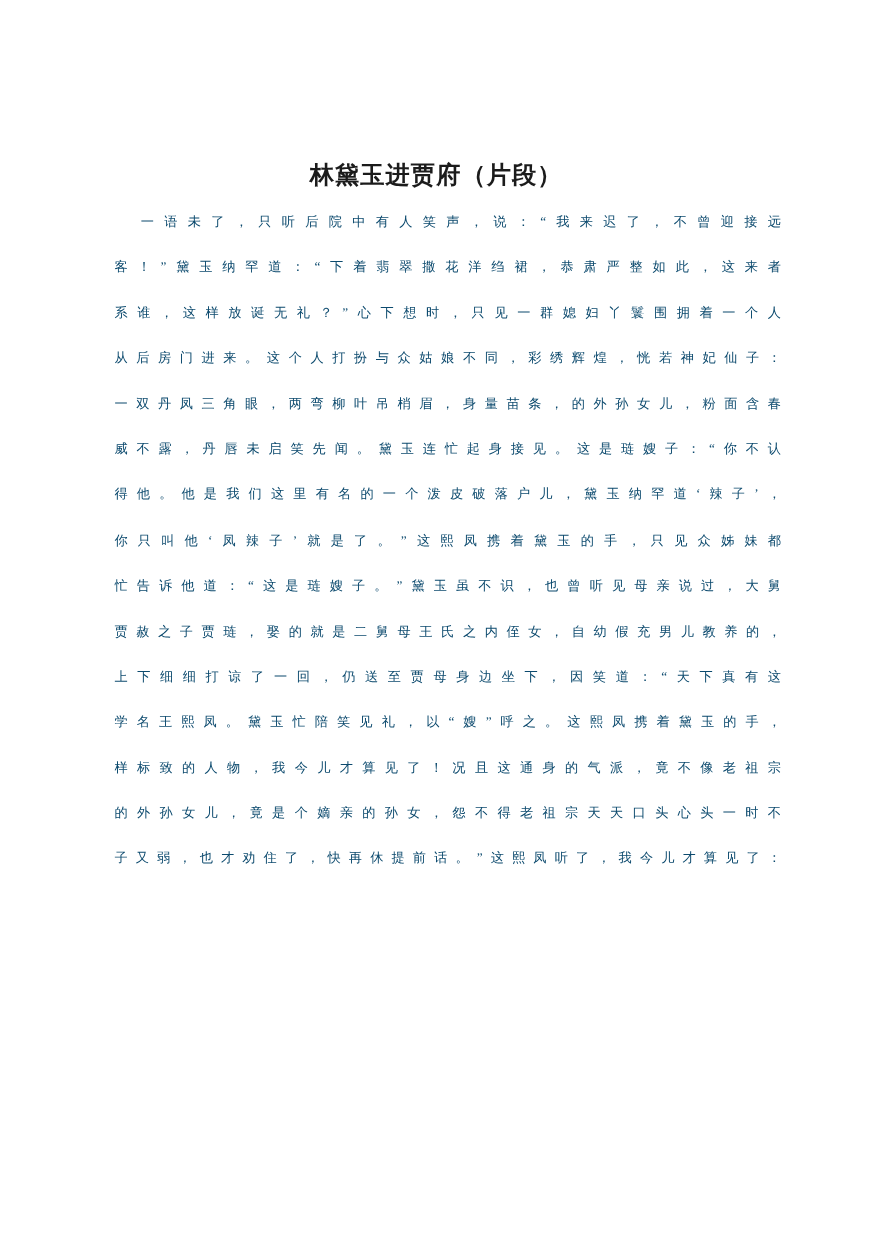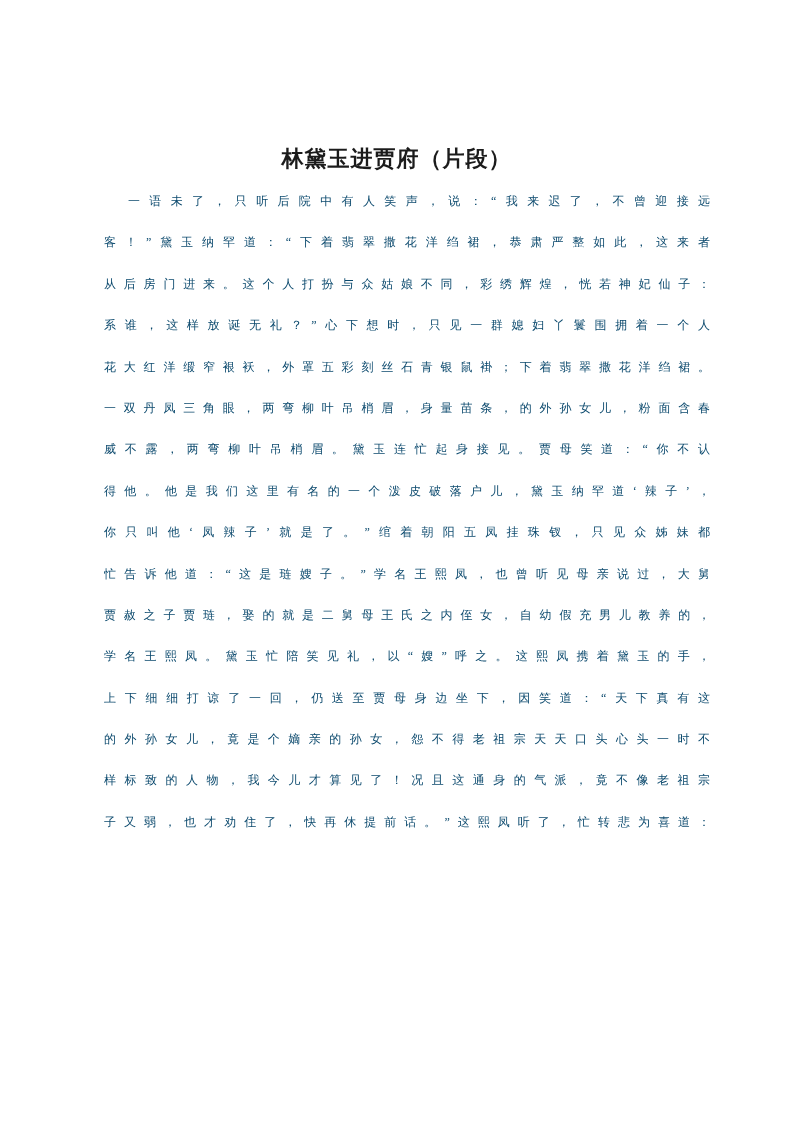--- a/index.html
+++ b/index.html
@@ -57,28 +57,27 @@
 </style>
 </head>
 <body>
 
 <div class="page">
   <div class="doc-title">林黛玉进贾府（片段）</div>
 
   <div class="body-text">
     <div class="line first">一语未了，只听后院中有人笑声，说：“我来迟了，不曾迎接远</div>
     <div class="line">客！”黛玉纳罕道：“下着翡翠撒花洋绉裙，恭肃严整如此，这来者</div>
+    <div class="line">系谁，这样放诞无礼？”心下想时，只见一群媳妇丫鬟围拥着一个人</div>
     <div class="line">从后房门进来。这个人打扮与众姑娘不同，彩绣辉煌，恍若神妃仙子：</div>
-    <div class="line">系谁，这样放诞无礼？”心下想时，只见一群媳妇丫鬟围拥着一个人</div>
-    <div class="line">花大红洋缎窄裉袄，外罩五彩刻丝石青银鼠褂；下着翡翠撒花洋绉裙。</div>
     <div class="line">一双丹凤三角眼，两弯柳叶吊梢眉，身量苗条，的外孙女儿，粉面含春</div>
-    <div class="line">威不露，两弯柳叶吊梢眉。黛玉连忙起身接见。贾母笑道：“你不认</div>
+    <div class="line">威不露，丹唇未启笑先闻。黛玉连忙起身接见。这是琏嫂子：“你不认</div>
     <div class="line">得他。他是我们这里有名的一个泼皮破落户儿，黛玉纳罕道‘辣子’，</div>
-    <div class="line">你只叫他‘凤辣子’就是了。”绾着朝阳五凤挂珠钗，只见众姊妹都</div>
-    <div class="line">忙告诉他道：“这是琏嫂子。”学名王熙凤，也曾听见母亲说过，大舅</div>
+    <div class="line">你只叫他‘凤辣子’就是了。”这熙凤携着黛玉的手，只见众姊妹都</div>
+    <div class="line">忙告诉他道：“这是琏嫂子。”黛玉虽不识，也曾听见母亲说过，大舅</div>
     <div class="line">贾赦之子贾琏，娶的就是二舅母王氏之内侄女，自幼假充男儿教养的，</div>
+    <div class="line">上下细细打谅了一回，仍送至贾母身边坐下，因笑道：“天下真有这</div>
     <div class="line">学名王熙凤。黛玉忙陪笑见礼，以“嫂”呼之。这熙凤携着黛玉的手，</div>
-    <div class="line">上下细细打谅了一回，仍送至贾母身边坐下，因笑道：“天下真有这</div>
+    <div class="line">样标致的人物，我今儿才算见了！况且这通身的气派，竟不像老祖宗</div>
     <div class="line">的外孙女儿，竟是个嫡亲的孙女，怨不得老祖宗天天口头心头一时不</div>
-    <div class="line">样标致的人物，我今儿才算见了！况且这通身的气派，竟不像老祖宗</div>
-    <div class="line">子又弱，也才劝住了，快再休提前话。”这熙凤听了，忙转悲为喜道：</div>
+    <div class="line">子又弱，也才劝住了，快再休提前话。”这熙凤听了，我今儿才算见了：</div>
   </div>
 </div>
 
 </body></html>

